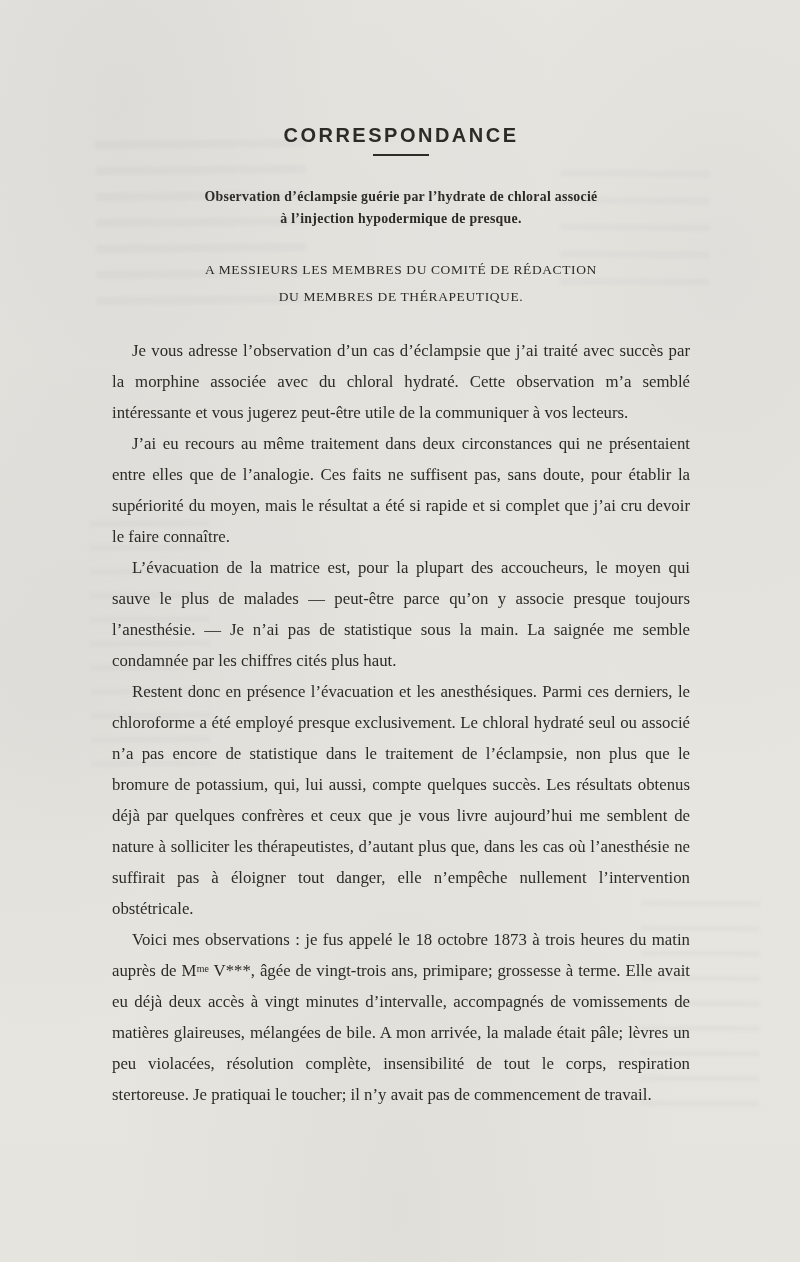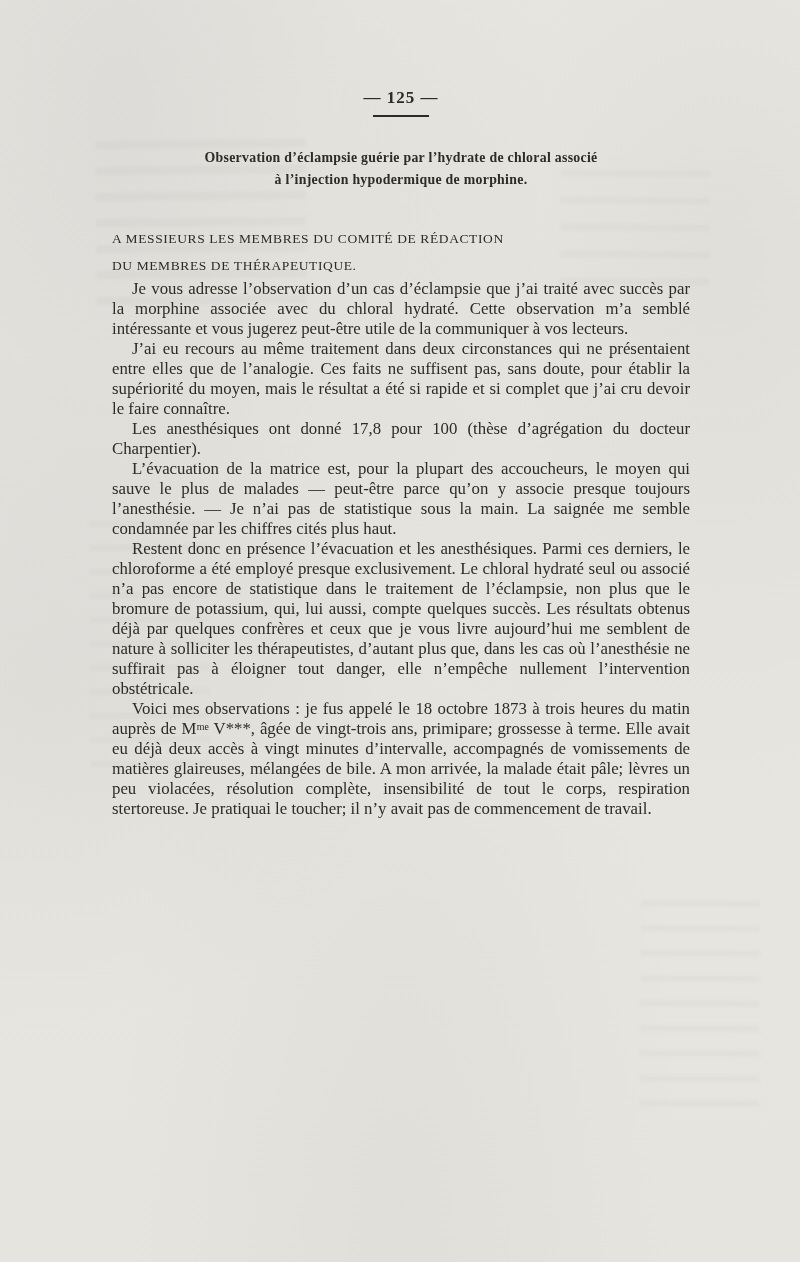--- a/index.html
+++ b/index.html
@@ -93,66 +93,66 @@
   }
   .article-title {
     margin: 30px 0 0 0;
     text-align: center;
     font-weight: bold;
     font-size: 13.8px;
     line-height: 22px;
     letter-spacing: 0.3px;
   }
   .salutation {
-    margin: 34px 0 0 0;
-    text-align: left;
+    margin: 26px 0 0 0;
+    text-align: center;
     font-size: 13.5px;
     line-height: 27px;
     letter-spacing: 0.6px;
   }
   .body-text {
+    margin-top: 25px;
     font-size: 16.8px;
-    line-height: 20px;
+    line-height: 31px;
     text-align: justify;
   }
   .body-text p {
     margin: 0;
     text-indent: 20px;
   }
 </style>
 </head>
 <body>
 
 <div class="scan">
 
   <div class="ghost ghost-a"></div>
   <div class="ghost ghost-b"></div>
   <div class="ghost ghost-c"></div>
   <div class="ghost ghost-d"></div>
 
   <div class="content">
 
-    <div class="page-number">— 125 —</div>
 
+    <h1 class="section-heading">CORRESPONDANCE</h1>
 
     <div class="heading-rule"></div>
 
     <h2 class="article-title">
       <span>Observation d’éclampsie guérie par l’hydrate de chloral associé</span><br>
-      <span>à l’injection hypodermique de morphine.</span>
+      <span>à l’injection hypodermique de presque.</span>
     </h2>
 
     <div class="salutation">
       <span>A MESSIEURS LES MEMBRES DU COMITÉ DE RÉDACTION</span><br>
       <span>DU MEMBRES DE THÉRAPEUTIQUE.</span>
     </div>
 
     <div class="body-text">
       <p>Je vous adresse l’observation d’un cas d’éclampsie que j’ai traité avec succès par la morphine associée avec du chloral hydraté. Cette observation m’a semblé intéressante et vous jugerez peut-être utile de la communiquer à vos lecteurs.</p>
       <p>J’ai eu recours au même traitement dans deux circonstances qui ne présentaient entre elles que de l’analogie. Ces faits ne suffisent pas, sans doute, pour établir la supériorité du moyen, mais le résultat a été si rapide et si complet que j’ai cru devoir le faire connaître.</p>
-      <p>Les anesthésiques ont donné 17,8 pour 100 (thèse d’agrégation du docteur Charpentier).</p>
       <p>L’évacuation de la matrice est, pour la plupart des accoucheurs, le moyen qui sauve le plus de malades — peut-être parce qu’on y associe presque toujours l’anesthésie. — Je n’ai pas de statistique sous la main. La saignée me semble condamnée par les chiffres cités plus haut.</p>
       <p>Restent donc en présence l’évacuation et les anesthésiques. Parmi ces derniers, le chloroforme a été employé presque exclusivement. Le chloral hydraté seul ou associé n’a pas encore de statistique dans le traitement de l’éclampsie, non plus que le bromure de potassium, qui, lui aussi, compte quelques succès. Les résultats obtenus déjà par quelques confrères et ceux que je vous livre aujourd’hui me semblent de nature à solliciter les thérapeutistes, d’autant plus que, dans les cas où l’anesthésie ne suffirait pas à éloigner tout danger, elle n’empêche nullement l’intervention obstétricale.</p>
       <p>Voici mes observations : je fus appelé le 18 octobre 1873 à trois heures du matin auprès de Mᵐᵉ V***, âgée de vingt-trois ans, primipare; grossesse à terme. Elle avait eu déjà deux accès à vingt minutes d’intervalle, accompagnés de vomissements de matières glaireuses, mélangées de bile. A mon arrivée, la malade était pâle; lèvres un peu violacées, résolution complète, insensibilité de tout le corps, respiration stertoreuse. Je pratiquai le toucher; il n’y avait pas de commencement de travail.</p>
     </div>
 
   </div>
 </div>
 
 </body></html>

